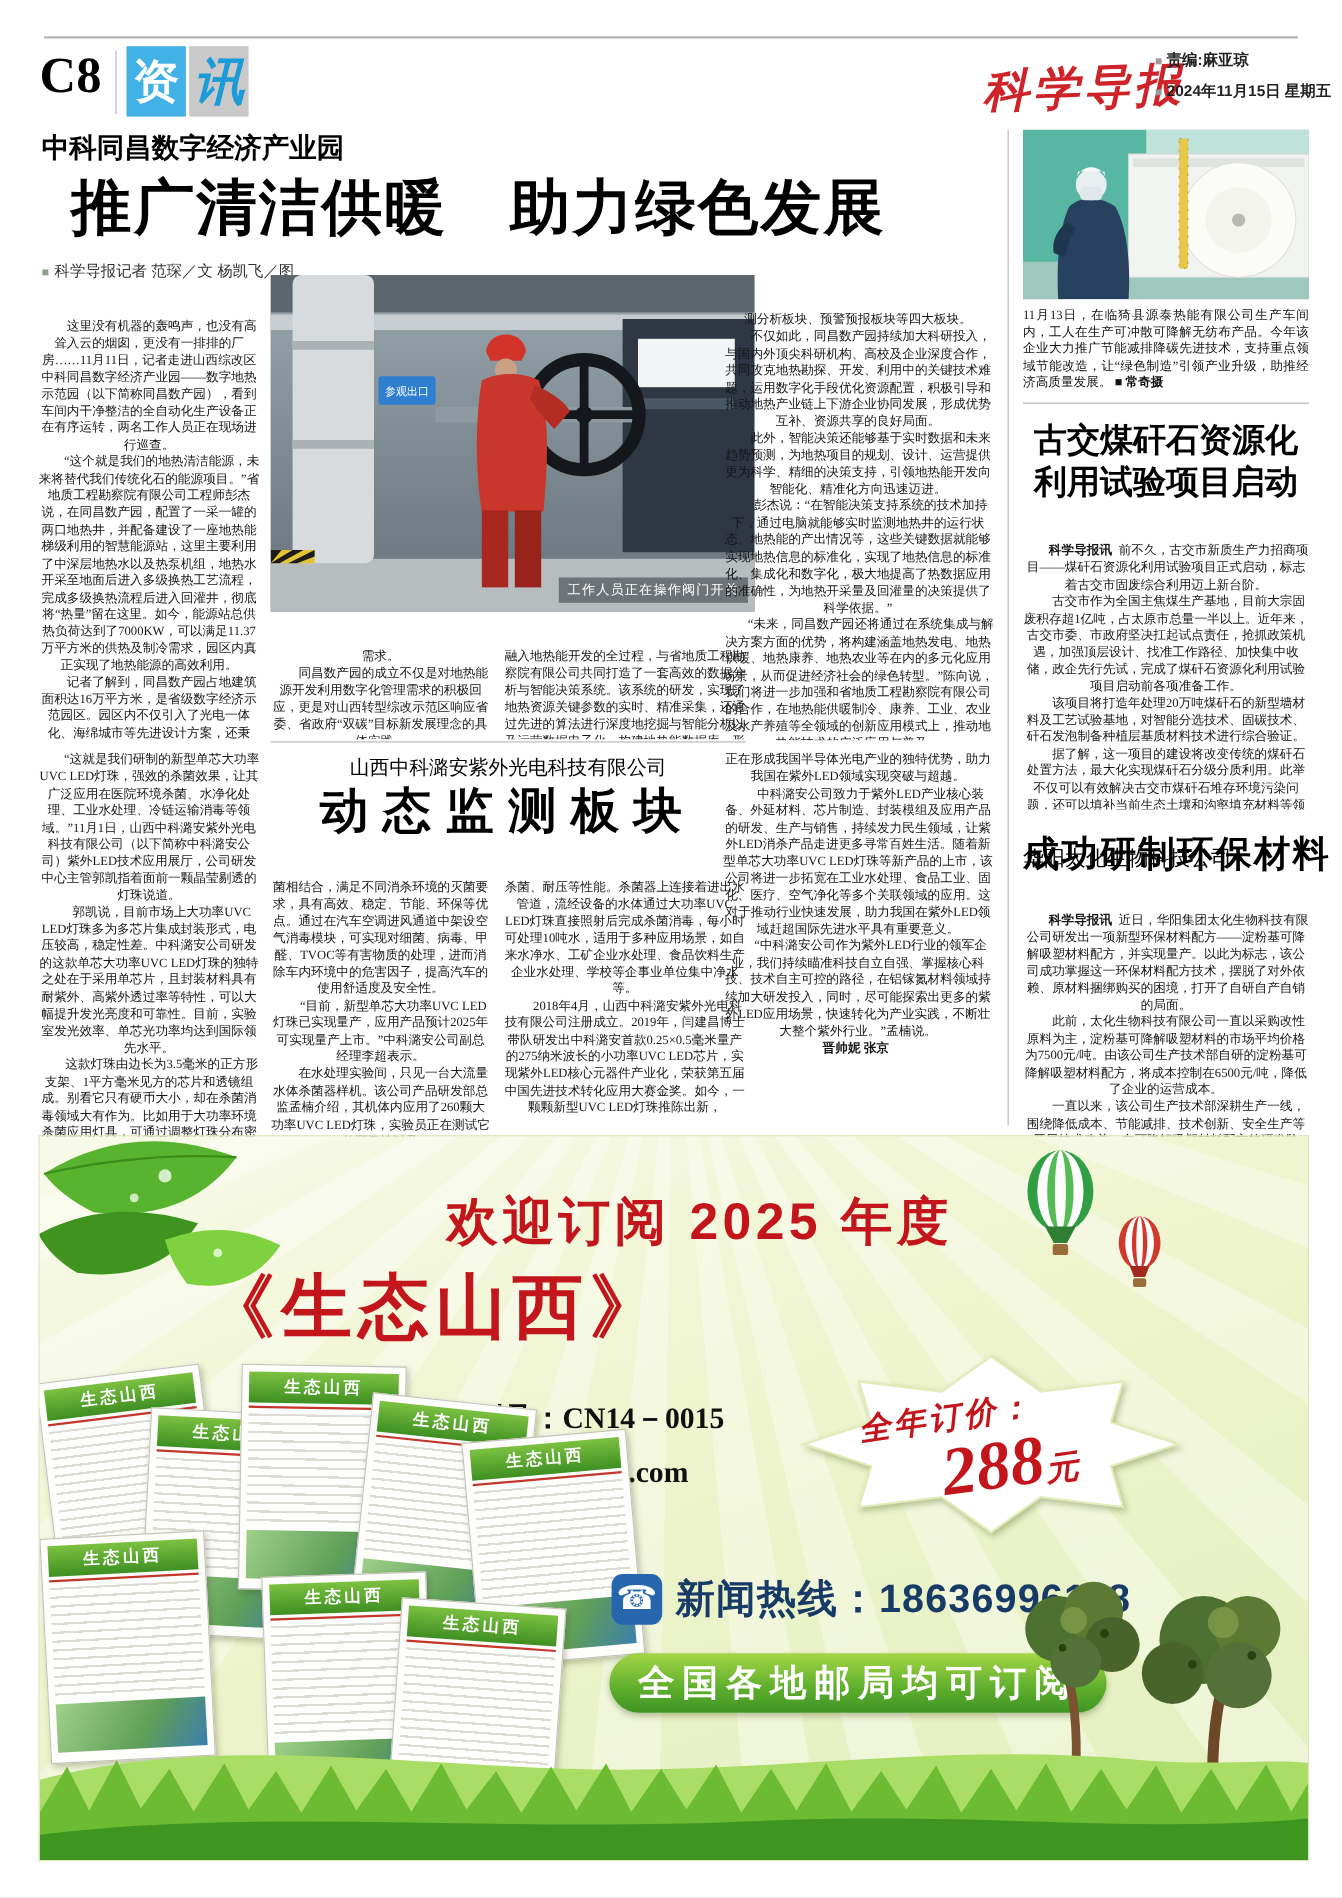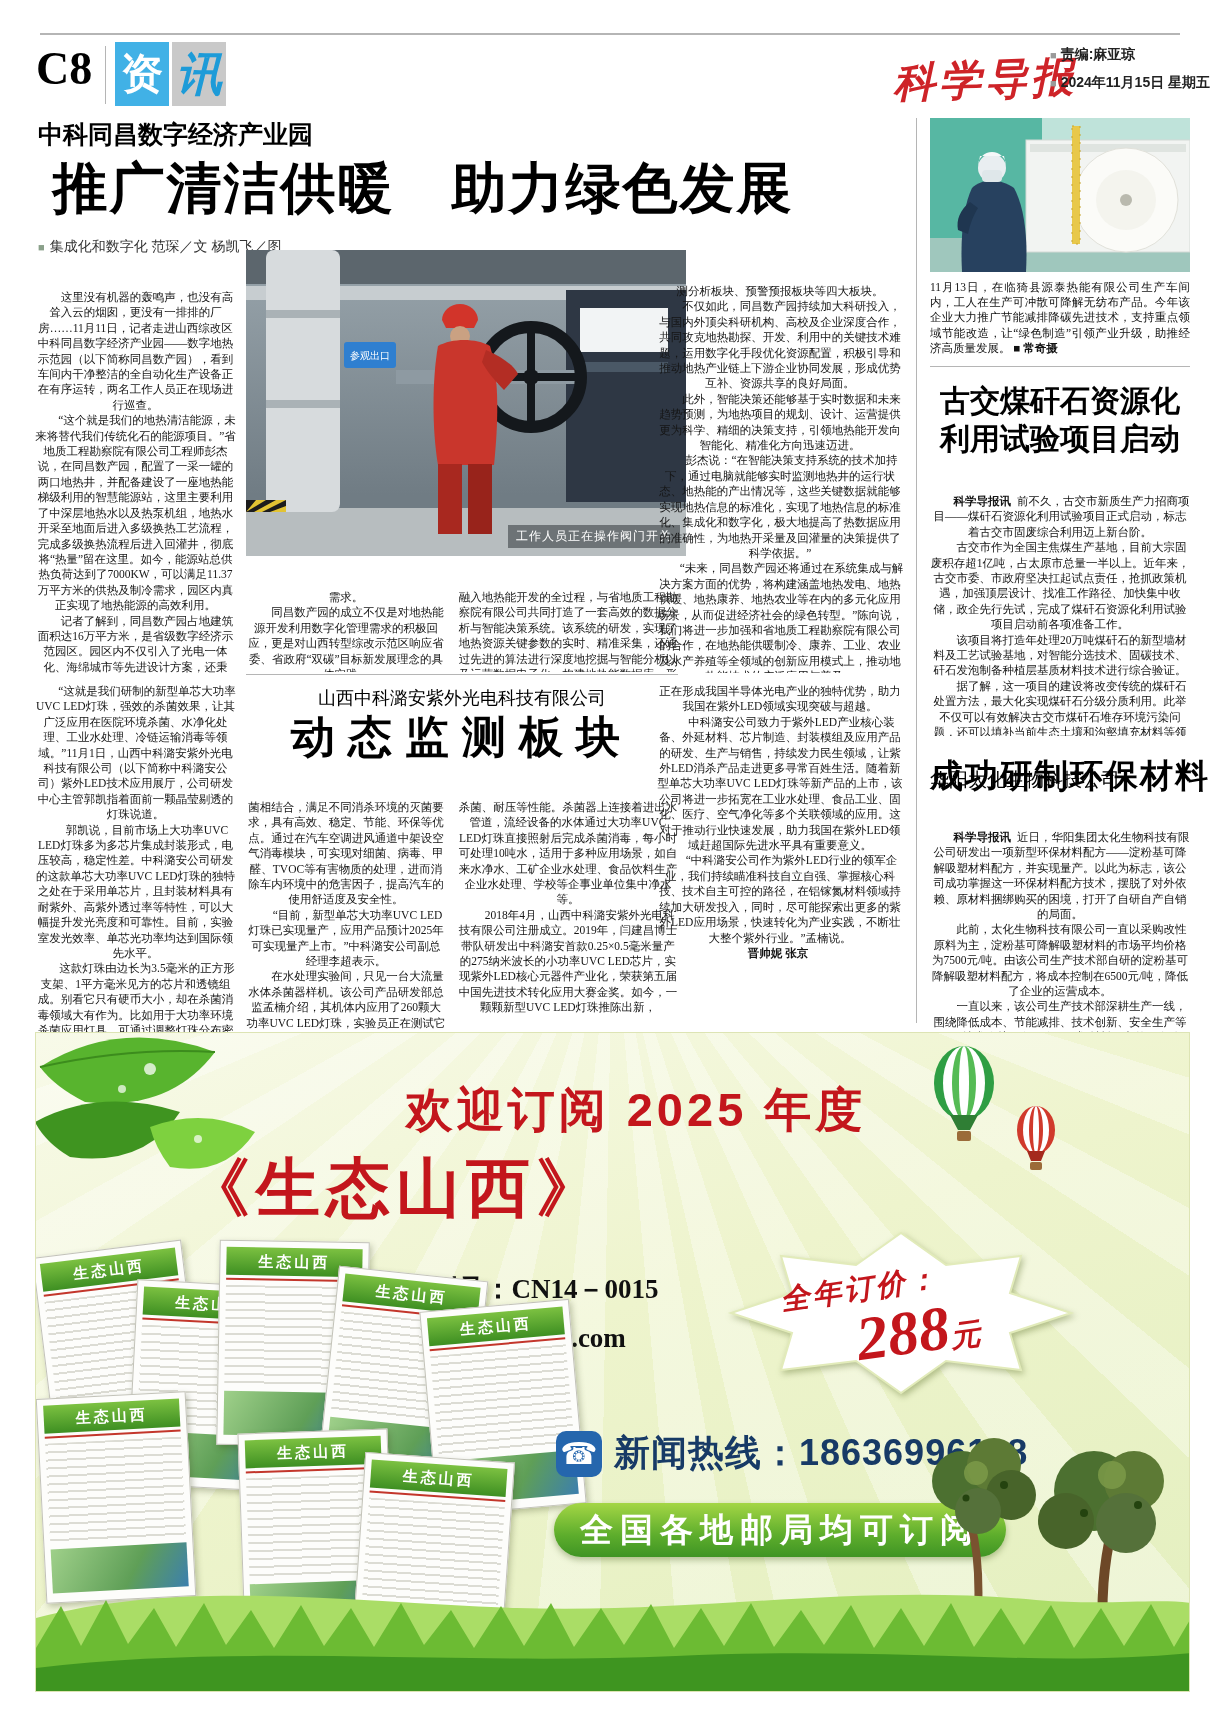--- a/index.html
+++ b/index.html
@@ -84,23 +84,23 @@
   <div class="abs secbox sec-gray" style="left:172px; top:42px;">讯</div>
   <div class="abs masthead" style="left:893px; top:52px;">科学导报</div>
   <div class="abs hdrinfo" style="left:1050px; top:46px;">
     <span class="sq">■</span><span>责编:麻亚琼</span>
   </div>
   <div class="abs hdrinfo" style="left:1050px; top:74px;">
     <span class="sq">■</span><span>2024年11月15日  星期五</span>
   </div>
 
   <div class="abs kicker1" style="left:38px; top:118px;">中科同昌数字经济产业园</div>
-  <div class="abs headline1" style="left:23px; top:152px; width:800px;">推广清洁供暖　助力绿色发展</div>
+  <div class="abs headline1" style="left:35px; top:152px; width:800px;">推广清洁供暖　助力绿色发展</div>
   <div class="abs byline" style="left:38px; top:238px;">
-    <span class="sq">■</span><span>集成化和数字化 范琛／文 杨凯飞／图</span>
+    <span class="sq">■</span><span>科学导报记者 范琛／文 杨凯飞／图</span>
   </div>
 
   <div class="abs col" style="left:35px; top:262px; width:201px; height:383px;">
     <p class="ind">这里没有机器的轰鸣声，也没有高耸入云的烟囱，更没有一排排的厂房……11月11日，记者走进山西综改区中科同昌数字经济产业园——数字地热示范园（以下简称同昌数产园），看到车间内干净整洁的全自动化生产设备正在有序运转，两名工作人员正在现场进行巡查。</p>
     <p class="ind">“这个就是我们的地热清洁能源，未来将替代我们传统化石的能源项目。”省地质工程勘察院有限公司工程师彭杰说，在同昌数产园，配置了一采一罐的两口地热井，并配备建设了一座地热能梯级利用的智慧能源站，这里主要利用了中深层地热水以及热泵机组，地热水开采至地面后进入多级换热工艺流程，完成多级换热流程后进入回灌井，彻底将“热量”留在这里。如今，能源站总供热负荷达到了7000KW，可以满足11.37万平方米的供热及制冷需求，园区内真正实现了地热能源的高效利用。</p>
     <p class="ind">记者了解到，同昌数产园占地建筑面积达16万平方米，是省级数字经济示范园区。园区内不仅引入了光电一体化、海绵城市等先进设计方案，还秉持“绿色建筑”的理念，致力于打造一个“零碳园区”。园区的整体设计强调了科技文化与建筑的共存与融合，高低层相结合的方式来满足企业不同层次的</p>
   </div>
 
   <div class="abs photo-frame" style="left:246px; top:250px; width:440px; height:306px;">
     <svg width="440" height="306" viewBox="0 0 440 306">

